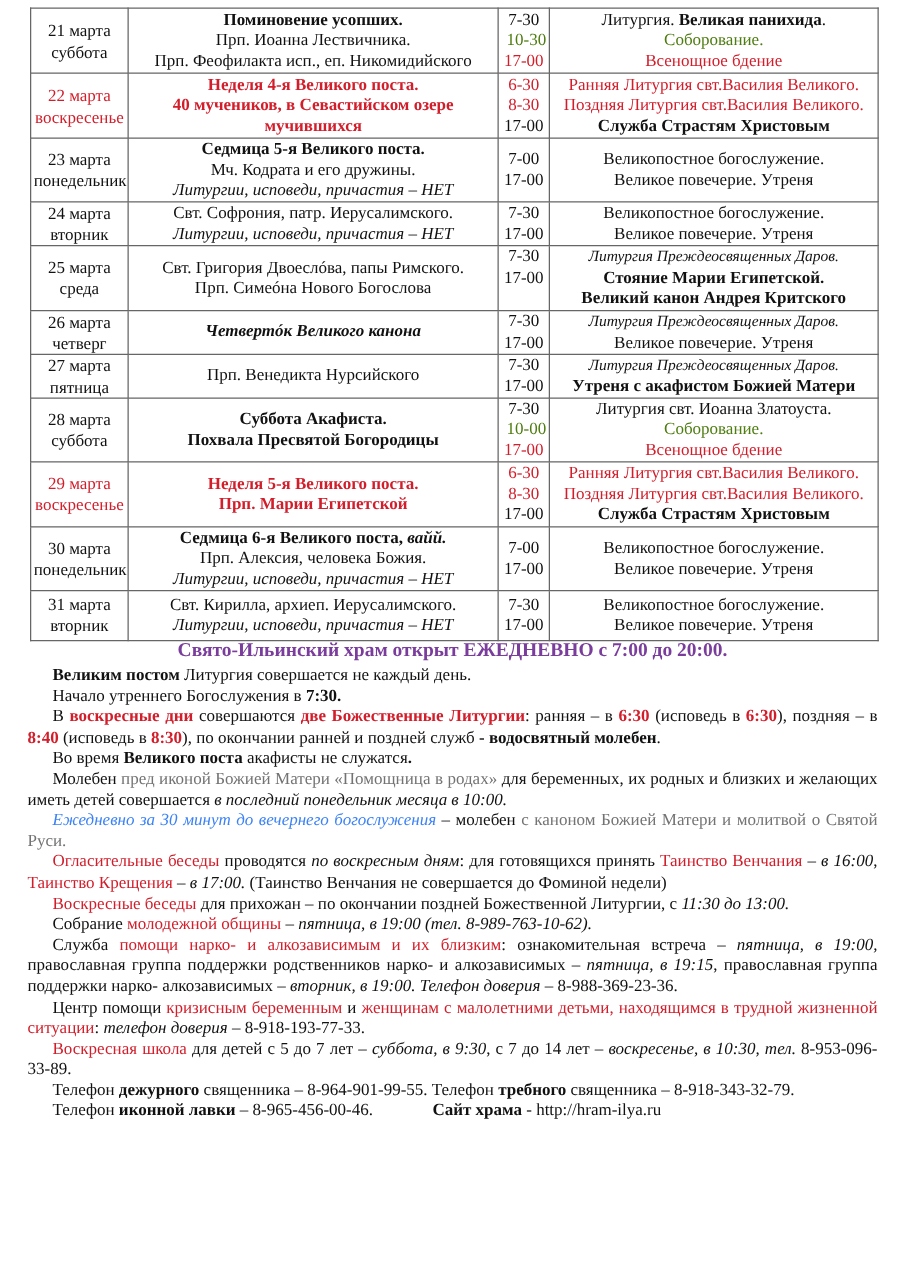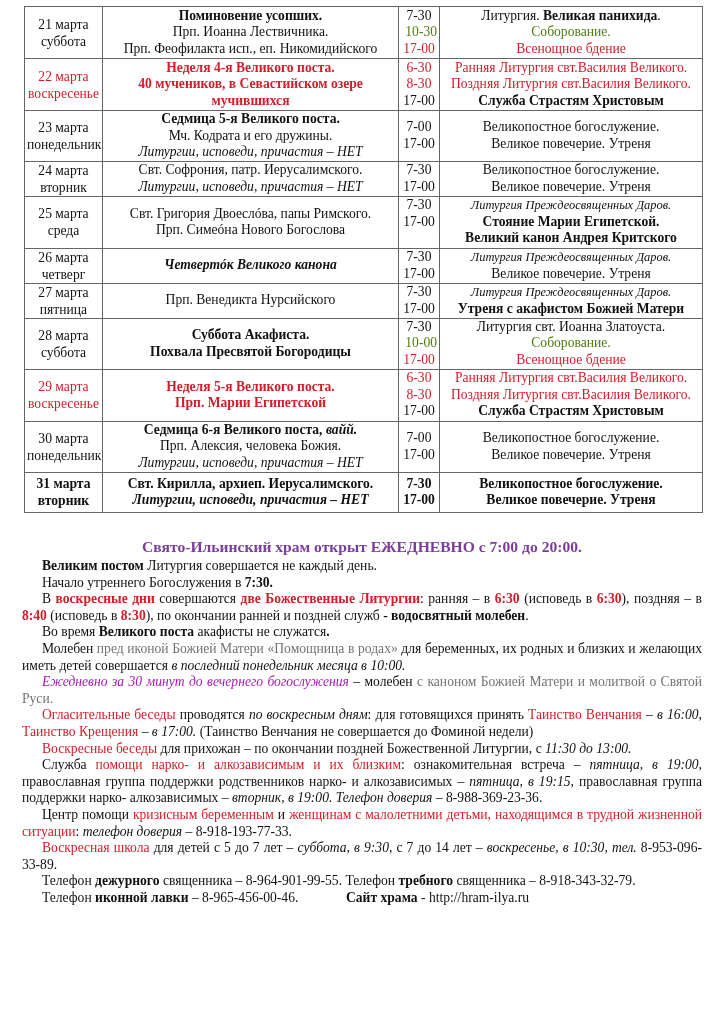--- a/index.html
+++ b/index.html
@@ -6,26 +6,26 @@
   body { width:724px; height:1024px; position:relative; overflow:hidden;
          font-family:"Liberation Serif", serif; color:#111; }
   .sched { position:absolute; left:24px; top:6px; width:679px; border-collapse:collapse; table-layout:fixed; }
   .sched td { border:1px solid #666; text-align:center; vertical-align:middle; padding:0 2px;
               font-size:13.6px; line-height:16.5px; overflow:hidden; }
   .c1 { width:78px; } .c2 { width:296px; } .c3 { width:41px; } .c4 { width:auto; }
   .sched td.day { line-height:17px; }
   .red { color:#d21d2a; }
   .purple { color:#4d7c0f;text-align:right; }
   .green { color:#737373; }
-  .blue { color:#a21caf; }
+  .blue { color:#3b82f6; }
   .b { font-weight:bold; }
   .i { font-style:italic; }
   .small { font-size:12.4px; }
   .ln { display:block; white-space:nowrap; }
-  .notes { position:absolute; left:22px; top:537px; width:680px; font-size:13.6px; line-height:16.6px; }
+  .notes { position:absolute; left:22px; top:511px; width:680px; font-size:13.6px; line-height:16.6px; }
   .notes .title { text-align:center; color:#7a3d9c; font-weight:bold; font-size:15.6px; line-height:20px; margin-bottom:1px; }
   .notes p { margin:0; text-indent:20px; text-align:justify; }
   .notes p.noind { text-indent:0; padding-left:20px; }
 </style>
 </head>
 <body>
 
 <table class="sched">
   <colgroup>
       <col class="c1">
@@ -219,21 +219,21 @@
         </td>
         <td>
           <span class="ln ">7-00</span>
           <span class="ln ">17-00</span>
         </td>
         <td>
           <span class="ln"><span>Великопостное богослужение.</span></span>
           <span class="ln"><span>Великое повечерие. Утреня</span></span>
         </td>
       </tr>
-      <tr style="height: 40px; font-weight: bold;">
+      <tr style="height: 40px;">
         <td class="day">
           <span class="ln">31 марта</span>
           <span class="ln">вторник</span>
         </td>
         <td>
           <span class="ln"><span>Свт. Кирилла, архиеп. Иерусалимского.</span></span>
           <span class="ln"><span class="i">Литургии, исповеди, причастия – НЕТ</span></span>
         </td>
         <td>
           <span class="ln ">7-30</span>
@@ -251,19 +251,20 @@
   <div class="title">Свято-Ильинский храм открыт ЕЖЕДНЕВНО с 7:00 до 20:00.</div>
   <div id="notes-body">
       <p class="noind"><span class="b">Великим постом</span><span> Литургия совершается не каждый день.</span></p>
       <p class="noind"><span>Начало утреннего Богослужения в </span><span class="b">7:30.</span></p>
       <p><span>В </span><span class="b red">воскресные дни</span><span> совершаются </span><span class="b red">две Божественные Литургии</span><span>: ранняя – в </span><span class="b red">6:30</span><span> (исповедь в </span><span class="b red">6:30</span><span>), поздняя – в </span><span class="b red">8:40</span><span> (исповедь в </span><span class="b red">8:30</span><span>), по окончании ранней и поздней служб </span><span class="b">- водосвятный молебен</span><span>.</span></p>
       <p><span>Во время </span><span class="b">Великого поста</span><span> акафисты не служатся</span><span class="b">.</span></p>
       <p><span>Молебен </span><span class="green">пред иконой Божией Матери «Помощница в родах»</span><span> для беременных, их родных и близких и желающих иметь детей совершается </span><span class="i">в последний понедельник месяца в 10:00.</span></p>
       <p><span class="i blue">Ежедневно за 30 минут до вечернего богослужения</span><span>  – молебен </span><span class="green">с каноном Божией Матери и молитвой о Святой Руси.</span></p>
       <p><span class="red">Огласительные беседы</span><span> проводятся </span><span class="i">по воскресным дням</span><span>: для готовящихся принять </span><span class="red">Таинство Венчания</span><span> – </span><span class="i">в 16:00</span><span>, </span><span class="red">Таинство Крещения</span><span> – </span><span class="i">в 17:00.</span><span> (Таинство Венчания не совершается до Фоминой недели)</span></p>
       <p><span class="red">Воскресные беседы</span><span> для прихожан – по окончании поздней Божественной Литургии, с </span><span class="i">11:30 до 13:00.</span></p>
+      <p><span>Собрание </span><span class="red">молодежной общины</span><span> – </span><span class="i">пятница, в 19:00 (тел. 8-989-763-10-62).</span></p>
       <p><span>Служба </span><span class="red">помощи нарко- и алкозависимым и их близким</span><span>: ознакомительная встреча – </span><span class="i">пятница, в 19:00,</span><span> православная группа поддержки родственников нарко- и алкозависимых – </span><span class="i">пятница, в 19:15</span><span>, православная группа поддержки нарко- алкозависимых – </span><span class="i">вторник, в 19:00. Телефон доверия</span><span> – 8-988-369-23-36.</span></p>
       <p><span>Центр помощи </span><span class="red">кризисным беременным</span><span> и </span><span class="red">женщинам с малолетними детьми, находящимся в трудной жизненной ситуации</span><span>: </span><span class="i">телефон доверия</span><span> – 8-918-193-77-33.</span></p>
       <p><span class="red">Воскресная школа</span><span> для детей с 5 до 7 лет – </span><span class="i">суббота, в 9:30</span><span>, с 7 до 14 лет – </span><span class="i">воскресенье, в 10:30, тел.</span><span> 8-953-096-33-89.</span></p>
       <p><span>Телефон </span><span class="b">дежурного</span><span> священника – 8-964-901-99-55. Телефон </span><span class="b">требного</span><span> священника – 8-918-343-32-79.</span></p>
       <p><span>Телефон </span><span class="b">иконной лавки</span><span style="white-space: pre;"> – 8-965-456-00-46.              </span><span class="b">Сайт храма</span><span> - http://hram-ilya.ru</span></p>
     </div>
 </div>
 
 </body></html>

